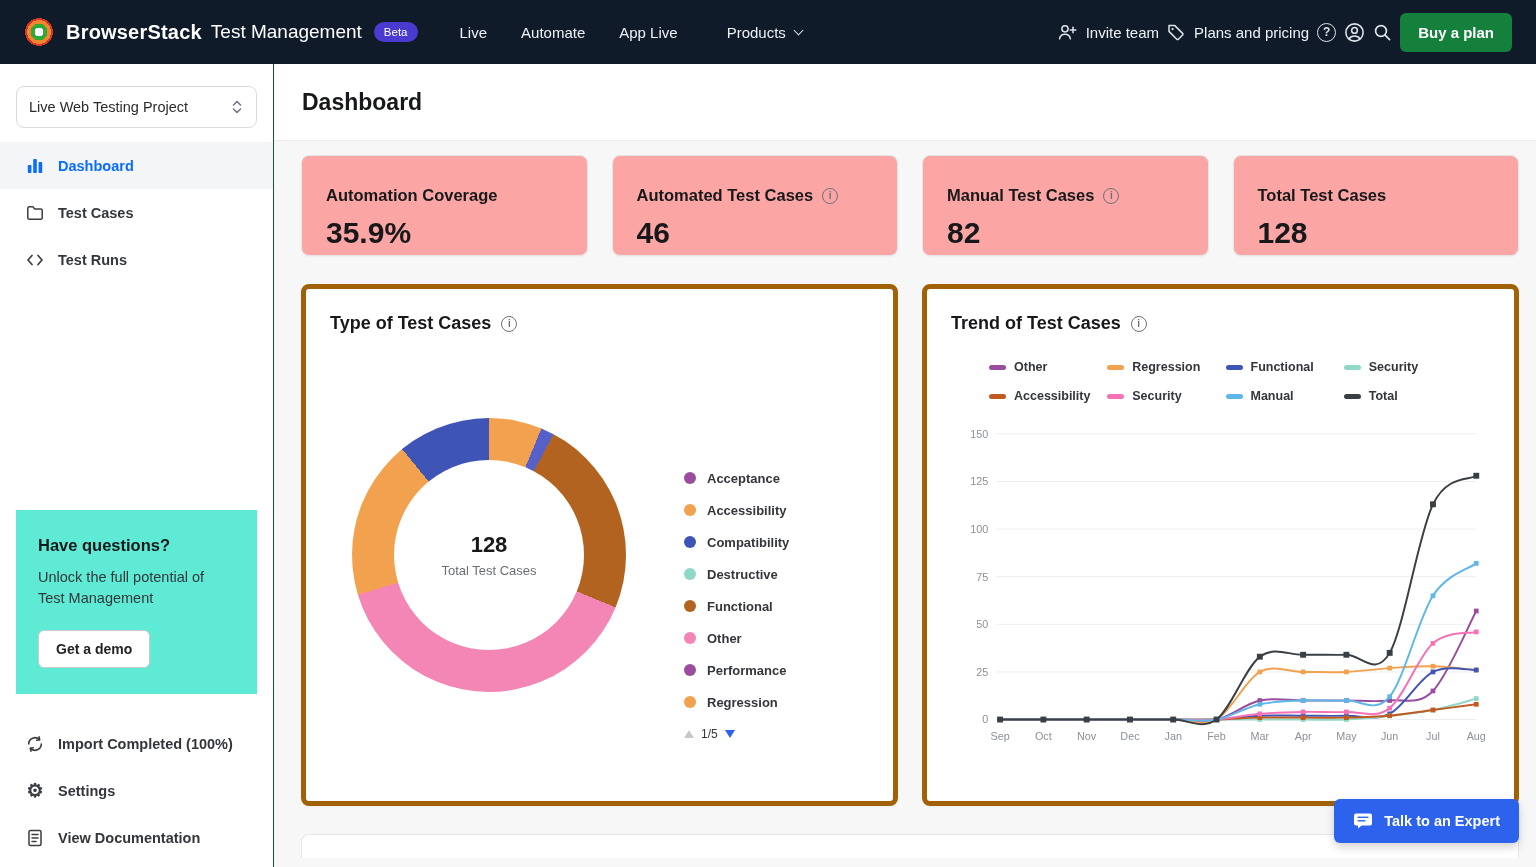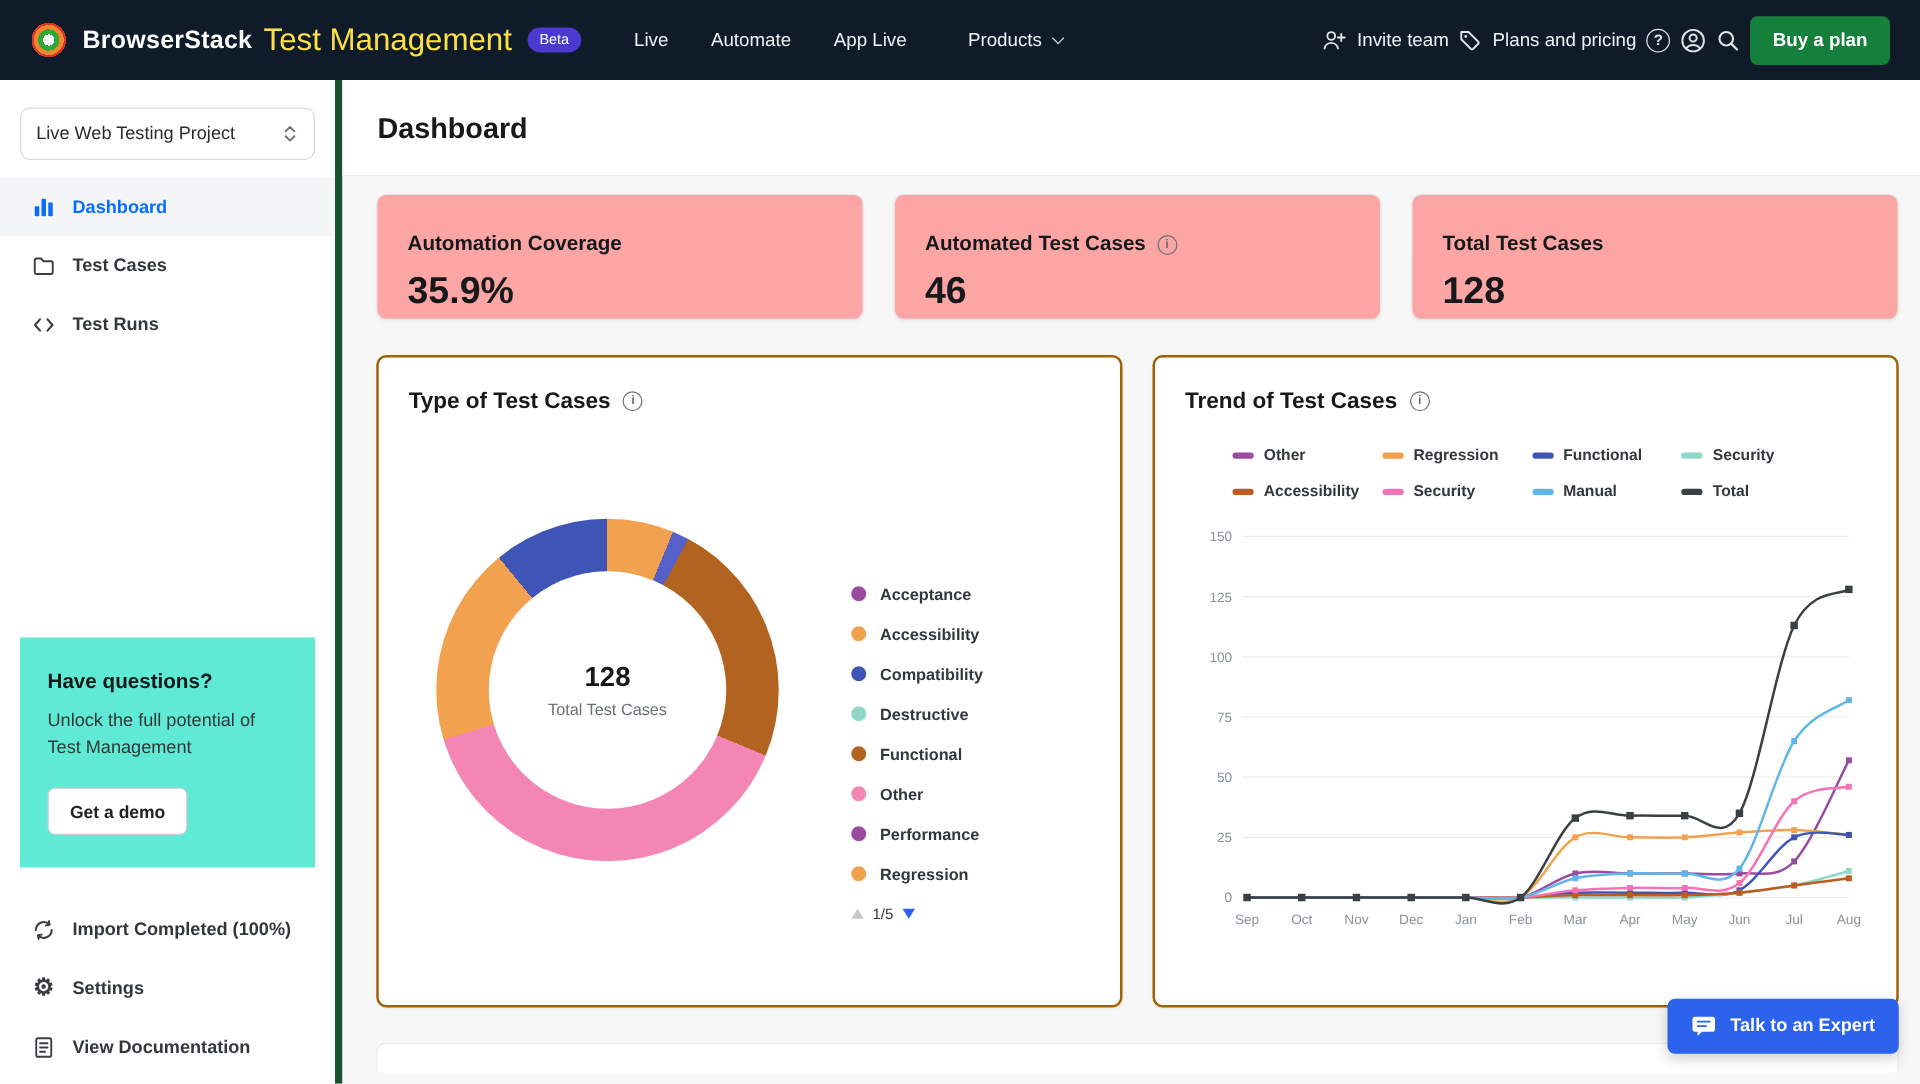--- a/index.html
+++ b/index.html
@@ -2,36 +2,36 @@
 <html><head>
 <meta charset="utf-8">
 <style>
   *{box-sizing:border-box;margin:0;padding:0}
   html,body{width:1536px;height:867px;overflow:hidden;font-family:"Liberation Sans",sans-serif;background:#f7f7f8}
   
   .topnav{height:64px;background:#0f1b29;display:flex;align-items:center;padding:0 24px;color:#fff}
   .logo{width:30px;height:30px;border-radius:50%;flex:0 0 auto;
     background:radial-gradient(circle at 50% 50%, #ffffff 0 4.5px, #2ea836 4.5px 8.5px, #f1862c 8.5px 12px, #d7342a 12px 13.8px, #0f1b29 13.8px)}
   .brand{font-size:20px;font-weight:700;margin-left:12px;letter-spacing:.2px}
-  .product-name{font-size:25px;font-weight:400;margin-left:9px;color:#fde047}
+  .product-name{font-size:19px;font-weight:400;margin-left:9px;color:#ffffff}
   .beta{background:#4a3acf;color:#fff;font-size:11.5px;font-weight:400;padding:4px 10px;border-radius:10px;margin-left:12px}
   .nav-links{display:flex;gap:34px;margin-left:42px;font-size:15px;color:#eef1f5}
   .nav-link{cursor:pointer}
   .products-btn{display:flex;align-items:center;gap:9px;margin-left:34px;font-size:15px;color:#eef1f5;cursor:pointer}
   .grid-icon{display:grid;grid-template-columns:6px 6px;grid-template-rows:6px 6px;gap:2px}
   .grid-icon i{background:#4b8dff;border-radius:1.5px}
   .chev-down{width:7px;height:7px;border-right:1.6px solid #cfd6de;border-bottom:1.6px solid #cfd6de;transform:rotate(45deg);margin-top:-3px}
   .nav-right{margin-left:auto;display:flex;align-items:center;gap:8px}
   .nav-action{display:flex;align-items:center;gap:9px;font-size:15px;color:#eef1f5;cursor:pointer}
   .help-icon{width:19px;height:19px;border:1.6px solid #dfe3e8;border-radius:50%;display:inline-flex;align-items:center;justify-content:center;font-size:12px;color:#dfe3e8;font-weight:700;cursor:pointer}
   .help-icon::after{content:"?"}
   .buy-btn{background:#15803c;color:#fff;border:none;font-size:15px;font-weight:600;padding:11px 18px;border-radius:6px;cursor:pointer;font-family:inherit}
   
   .shell{display:flex;height:803px}
-  .sidebar{width:274px;background:#fff;border-right:6px solid #14532d;display:flex;flex-direction:column}
+  .sidebar{width:274px;background:#fff;border-right:1px solid #14532d;display:flex;flex-direction:column}
   .project-select{margin:22px 16px 14px;border:1px solid #d9dbe0;border-radius:8px;height:42px;display:flex;align-items:center;justify-content:space-between;padding:0 12px;font-size:14.5px;color:#2b2b2e;cursor:pointer;background:#fff}
   .menu-item{height:47px;display:flex;align-items:center;gap:14px;padding:0 26px;font-size:14.5px;font-weight:700;color:#33363b;cursor:pointer}
   .menu-item.active{color:#0a6cff;background:#f4f5f6}
   .side-spacer{flex:1}
   .promo{margin:16px 16px 26px;background:#5eead4;padding:26px 22px}
   .promo-title{font-size:16.5px;font-weight:700;color:#17181a}
   .promo-body{font-size:14.5px;color:#33363b;line-height:1.5;margin-top:12px;width:195px}
   .demo-btn{margin-top:20px;background:#fff;border:1px solid #c9cbd1;border-radius:6px;padding:10px 17px;font-size:14px;font-weight:600;color:#222;cursor:pointer;font-family:inherit}
   .side-footer{padding-bottom:6px}
   .gear-glyph{font-size:19px;color:#3a3d42;line-height:1;width:18px;text-align:center}
@@ -41,21 +41,21 @@
   .page-header{height:77px;background:#fff;border-bottom:1px solid #ebebee;display:flex;align-items:center;padding:0 28px}
   .page-title{font-size:23px;font-weight:700;color:#17181a}
   .content{flex:1;padding:14px 17px 0 27px;overflow:hidden}
   .stats-row{display:flex;gap:24px}
   .stat-card{flex:1;background:#fca5a5;border:1px solid #e6e6e9;border-radius:8px;padding:30px 24px;height:101px;box-shadow:0 1px 2px rgba(16,24,40,.04)}
   .stat-label{font-size:16.5px;font-weight:700;color:#17181a;display:flex;align-items:center;gap:9px}
   .stat-value{font-size:30px;font-weight:700;color:#17181a;margin-top:11px}
   .info-icon{width:16px;height:16px;border:1.4px solid #6d7178;border-radius:50%;display:inline-flex;align-items:center;justify-content:center;font-size:10px;color:#6d7178;font-weight:600;font-style:normal;cursor:pointer}
   .info-icon::after{content:"i"}
   .charts-row{display:flex;gap:24px;margin-top:28px}
-  .chart-card{flex:1;background:#fff;border:2px solid #a16207;border-radius:8px;height:522px;padding:24px;box-shadow:0 1px 2px rgba(16,24,40,.04)}
+  .chart-card{flex:1;background:#fff;border:5px solid #a16207;border-radius:8px;height:522px;padding:24px;box-shadow:0 1px 2px rgba(16,24,40,.04)}
   .card-title-row{display:flex;align-items:center;gap:10px}
   .card-title{font-size:18px;font-weight:700;color:#17181a}
   
   .donut-body{display:flex}
   .donut-wrap{width:274px;height:274px;border-radius:50%;position:relative;margin:84px 0 0 22px;flex:0 0 auto}
   .donut-hole{position:absolute;inset:42px;background:#fff;border-radius:50%;display:flex;flex-direction:column;align-items:center;justify-content:center}
   .donut-center-value{font-size:22px;font-weight:700;color:#17181a}
   .donut-center-label{font-size:13px;color:#6b6f76;margin-top:5px}
   .donut-legend{margin:128px 0 0 58px}
   .dlegend-item{display:flex;align-items:center;gap:11px;height:32px;font-size:13px;font-weight:700;color:#33363b;cursor:pointer}
@@ -224,20 +224,27 @@
               <span>Automation Coverage</span>
             </div>
           <div class="stat-value">35.9%</div>
         </div>
         <div class="stat-card">
           <div class="stat-label">
             <span>Automated Test Cases</span>
               <i class="info-icon"></i>
           </div>
           <div class="stat-value">46</div>
+        </div>
+        <div class="stat-card">
+          <div class="stat-label">
+            <span>Manual Test Cases</span>
+              <i class="info-icon"></i>
+          </div>
+          <div class="stat-value">82</div>
         </div>
         <div class="stat-card">
           <div class="stat-label">
               <span>Total Test Cases</span>
             </div>
           <div class="stat-value">128</div>
         </div>
       </div>
 
       <div class="charts-row">

